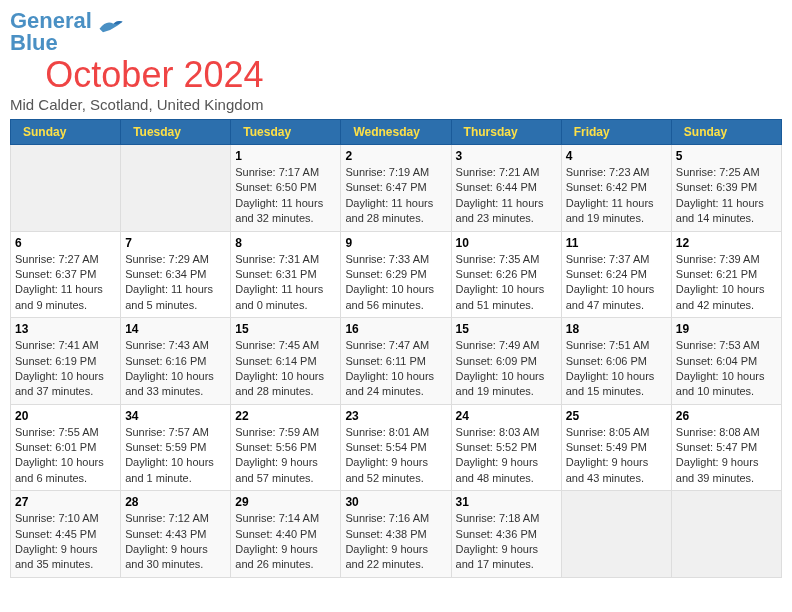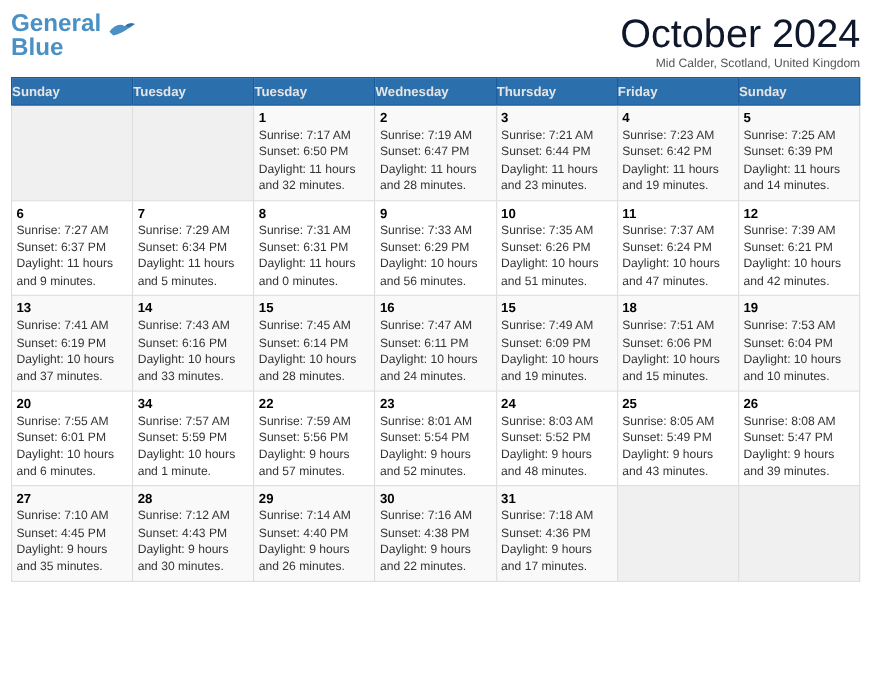--- a/index.html
+++ b/index.html
@@ -8,20 +8,21 @@
       background: #fff;
       width: 792px;
       min-height: 612px;
       padding: 10px;
     }
     .header {
       display: flex;
       justify-content: space-between;
       align-items: flex-start;
       margin-bottom: 6px;
+      flex-direction: column;
     }
     .logo {
       display: flex;
       flex-direction: column;
       align-items: flex-start;
     }
     .logo-text {
       font-size: 22px;
       font-weight: bold;
       color: #2c5f8a;
@@ -34,36 +35,36 @@
       width: 28px;
       height: 18px;
       margin-left: 52px;
       margin-top: -4px;
     }
     .title-area {
       text-align: right;
     }
     .month-title {
       font-size: 36px;
-      color: #0f172a;
+      color: #ef4444;
       font-weight: normal;
     }
     .subtitle {
-      font-size: 11px;
+      font-size: 15px;
       color: #555;
     }
     .calendar {
       width: 100%;
       border-collapse: collapse;
       font-size: 11px;
     }
     .calendar th {
       background-color: #2c6fad;
-      color: #e5e5e5;
-      padding: 5px 0;
+      color: #fde047;
+      padding: 5px 12px;
       text-align: left;
       font-size: 12px;
       font-weight: bold;
       border: 1px solid #1a5a99;
     }
     .calendar td {
       border: 1px solid #ddd;
       vertical-align: top;
       padding: 4px;
       width: 14.28%;

